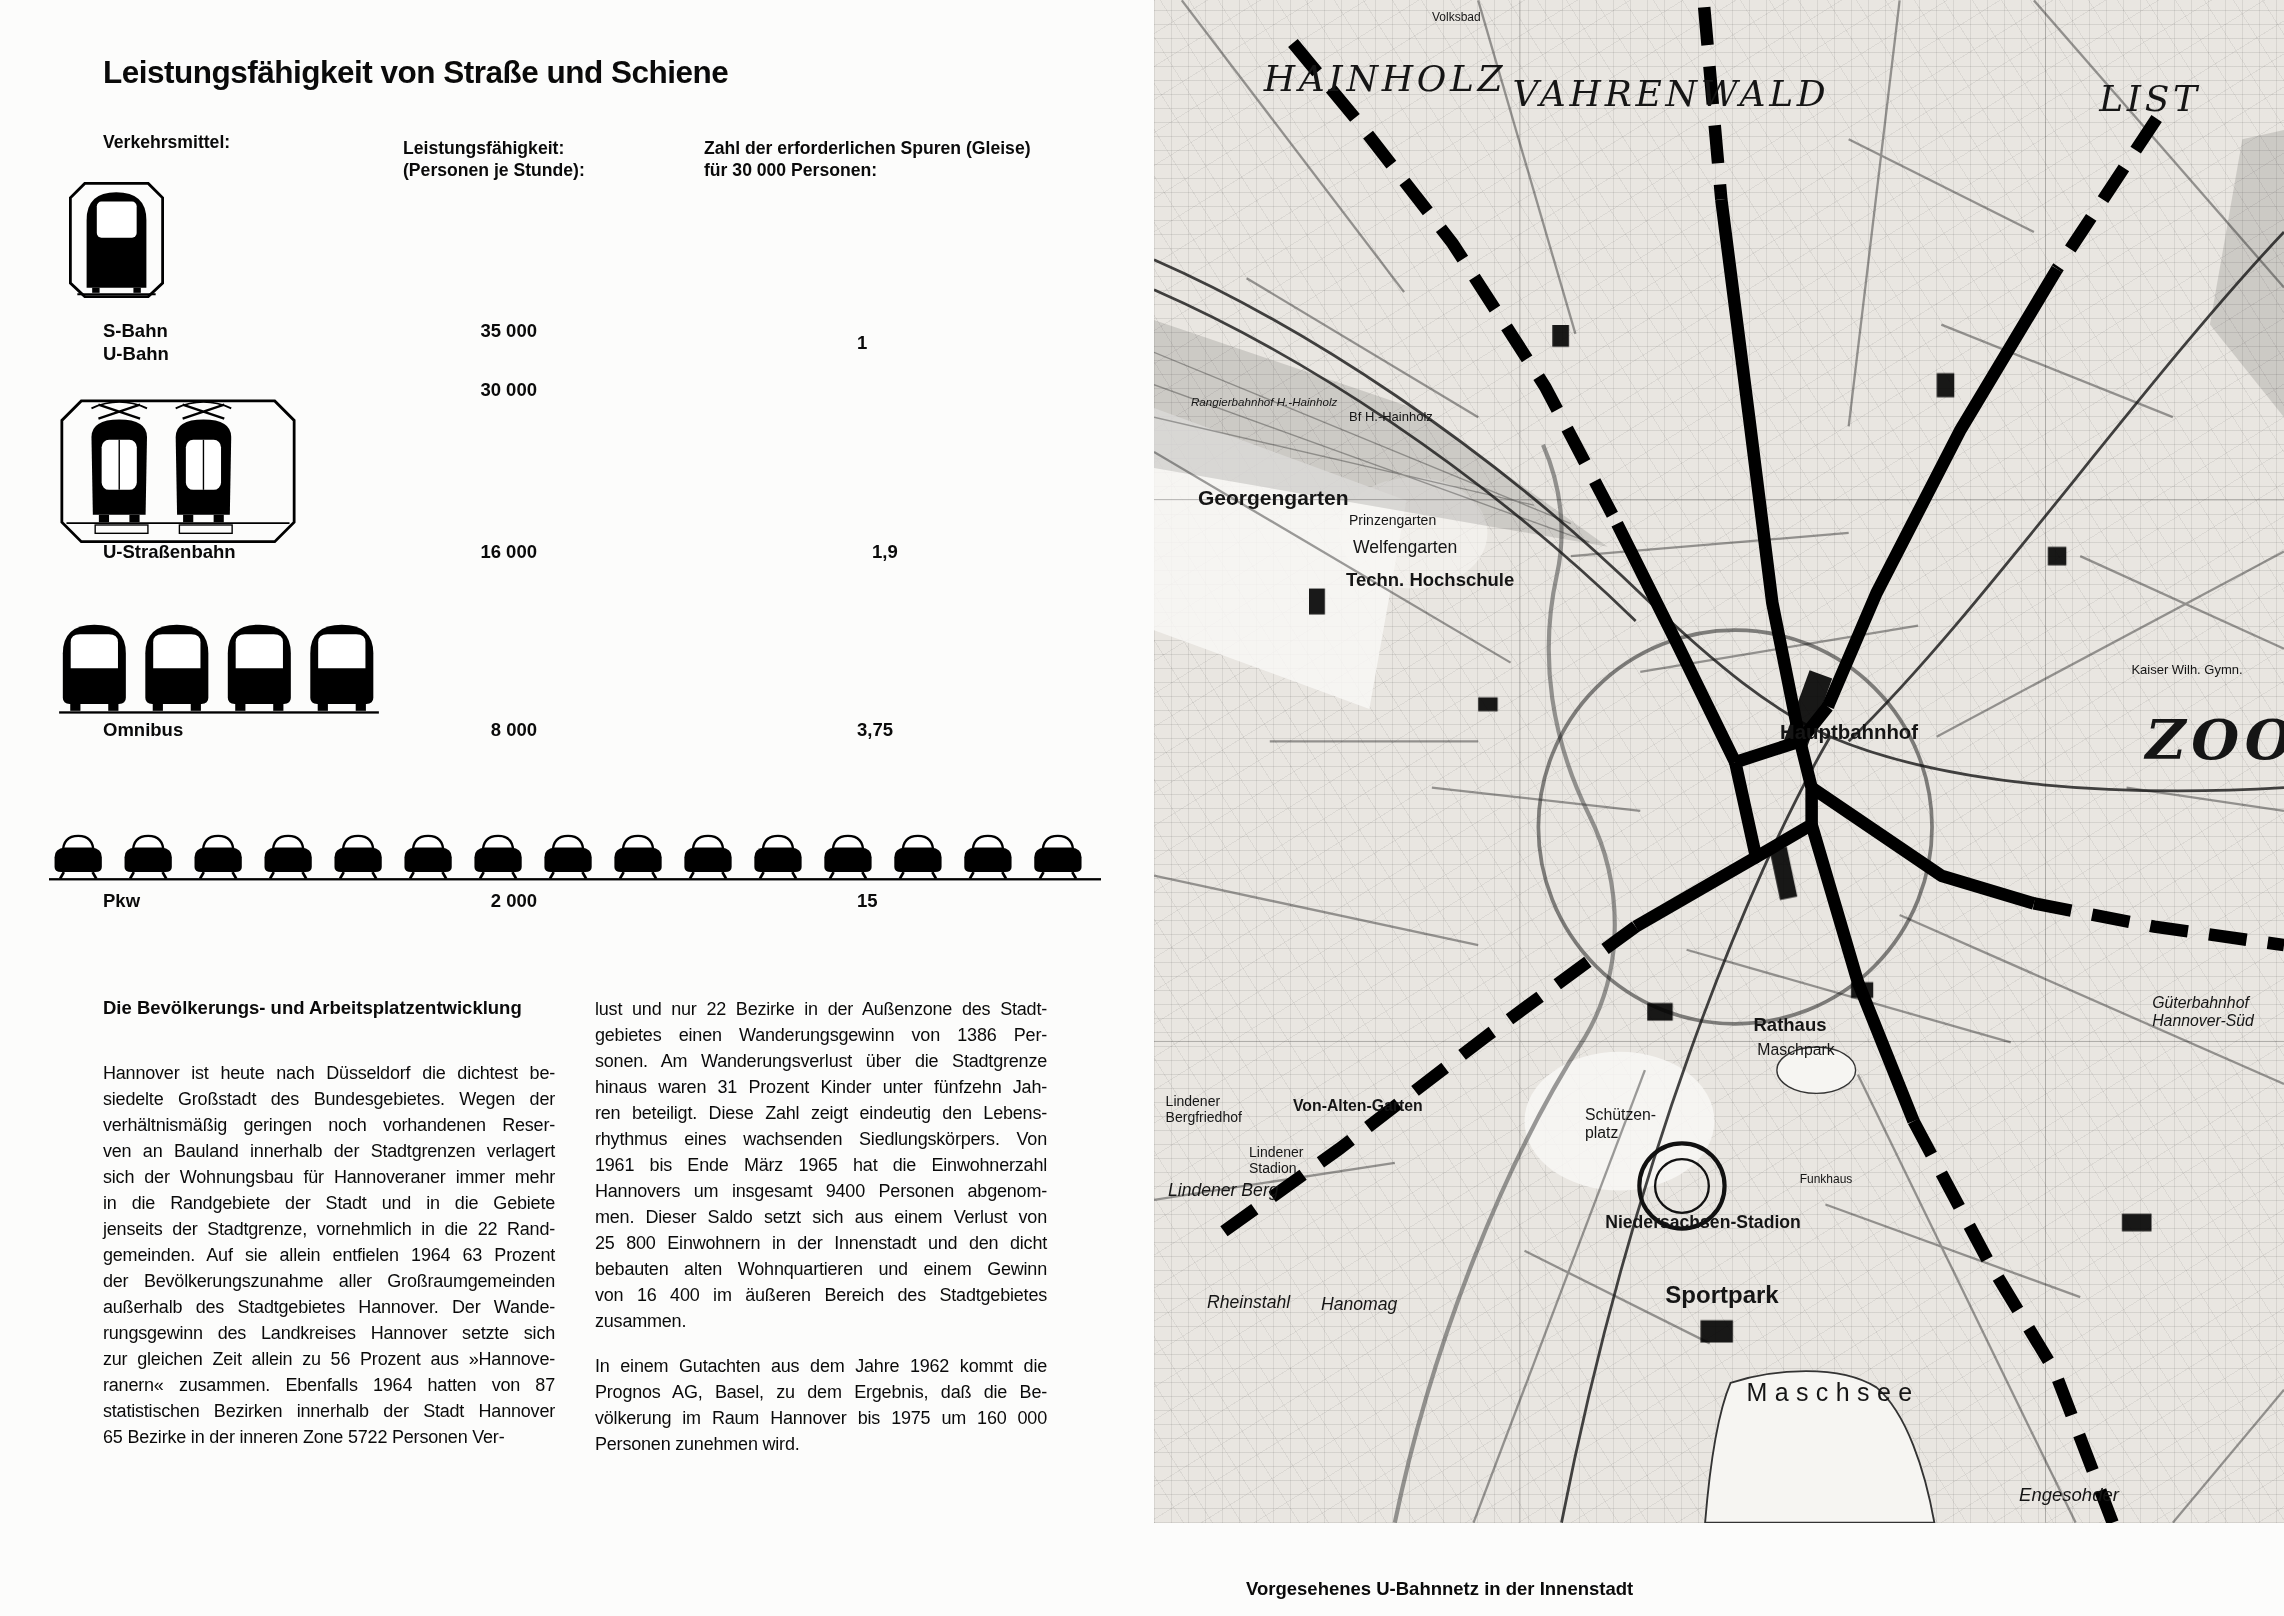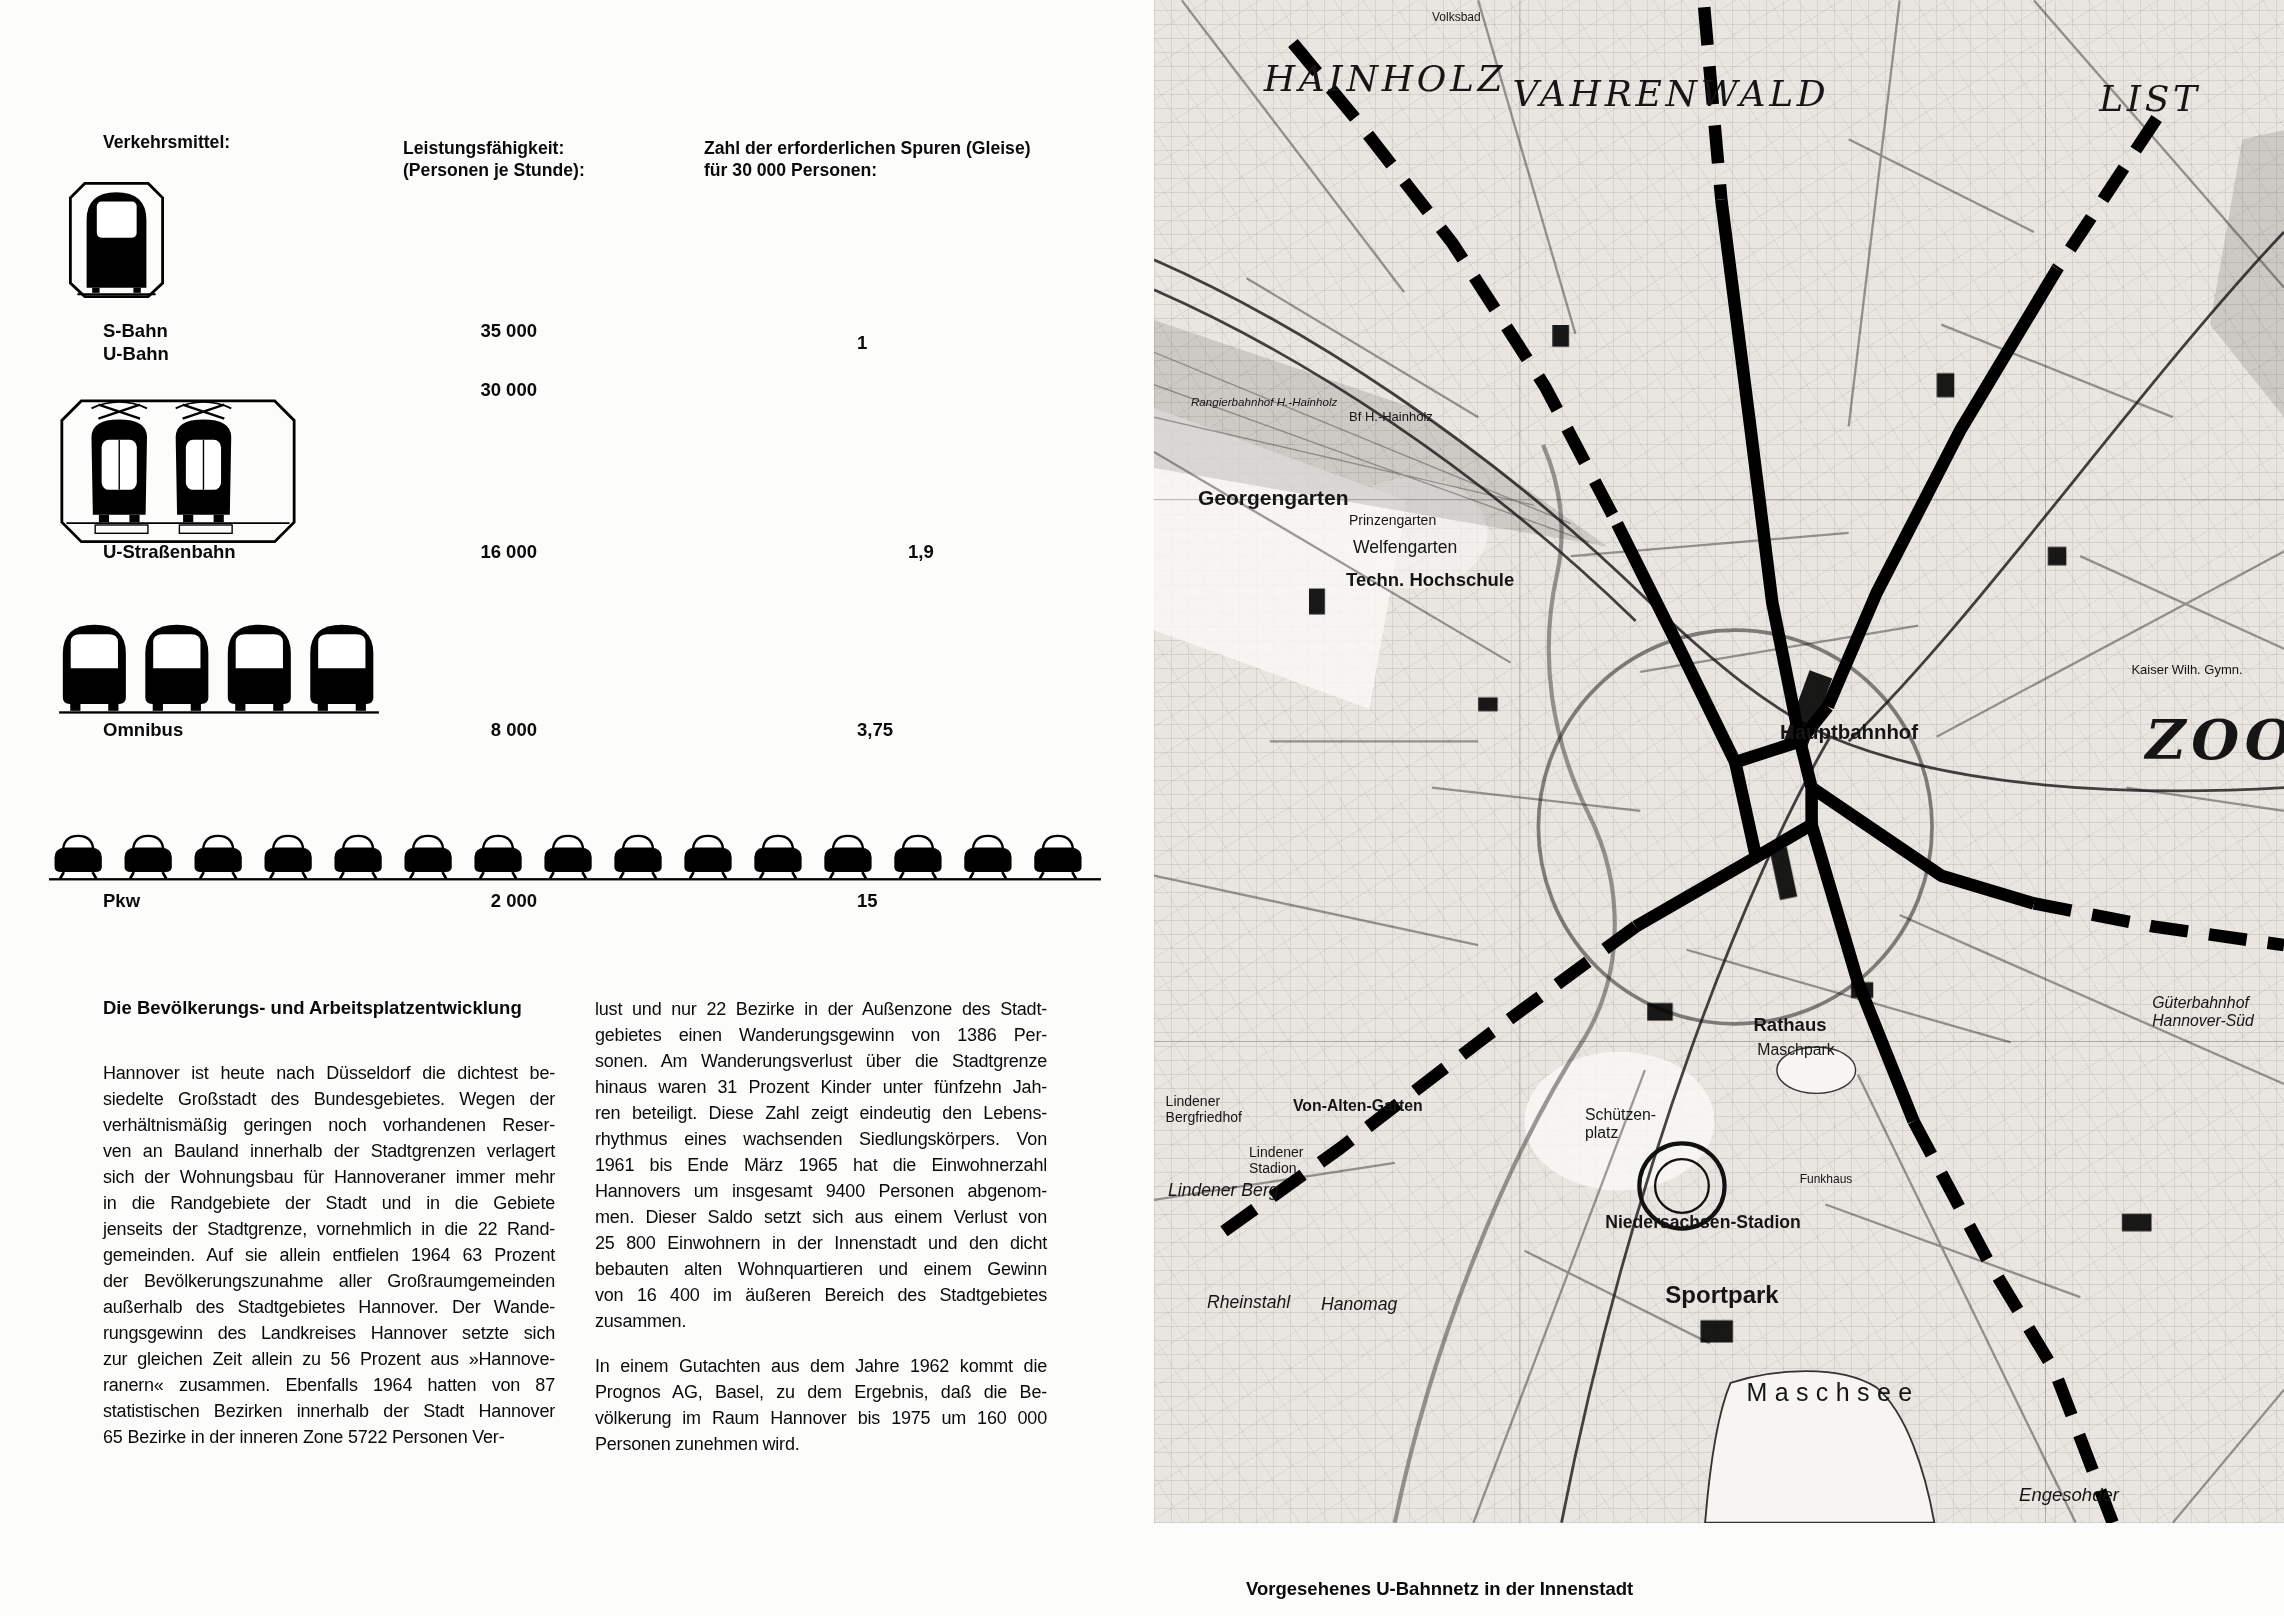--- a/index.html
+++ b/index.html
@@ -32,20 +32,21 @@
   .zoo{font-family:"DejaVu Serif",serif;font-style:italic;font-weight:bold;font-size:55px;letter-spacing:5.6px;}
   .mbold{font-weight:bold;}
   .mital{font-style:italic;}
   .caption{left:1246px;top:1546px;font-size:18.5px;font-weight:bold;margin-top:32px;}
 </style>
 </head>
 <body>
 
 <div id="page">
 
+  <div class="abs title">Leistungsfähigkeit von Straße und Schiene</div>
 
   <div class="abs th" style="left:103px;top:131px;">Verkehrsmittel:</div>
   <div class="abs th" style="left:403px;top:137px;">
     <div>Leistungsfähigkeit:</div>
     <div>(Personen je Stunde):</div>
   </div>
   <div class="abs th" style="left:704px;top:137px;">
     <div>Zahl der erforderlichen Spuren (Gleise)</div>
     <div>für 30 000 Personen:</div>
   </div>
@@ -87,21 +88,21 @@
         <rect x="90" y="88" width="76" height="108" rx="16" fill="#fff"></rect>
         <line x1="128" y1="88" x2="128" y2="196" stroke="#000" stroke-width="3"></line>
         <rect x="84" y="250" width="22" height="16" fill="#000"></rect>
         <rect x="150" y="250" width="22" height="16" fill="#000"></rect>
         <rect x="76" y="272" width="114" height="18" fill="none" stroke="#000" stroke-width="3"></rect>
       </g>
     </svg>
   </div>
   <div class="abs rowlabel" style="left:103px;top:541px;">U-Straßenbahn</div>
   <div class="abs val" style="left:403px;top:541px;">16 000</div>
-  <div class="abs lanes" style="left:908px;top:541px;">1,9</div>
+  <div class="abs lanes" style="left:872px;top:541px;">1,9</div>
 
   <div class="abs" style="left:59px;top:620px;width:320px;height:95px;">
     <svg width="320" height="95" viewBox="0 0 690 205">
       <defs>
         <g id="bus">
           <path d="M8,72 Q8,10 76,10 Q144,10 144,72 L144,168 Q144,181 129,181 L23,181 Q8,181 8,168 Z" fill="#000"></path>
           <path d="M25,48 Q25,31 45,31 L107,31 Q127,31 127,48 L127,104 L25,104 Z" fill="#fff"></path>
           <rect x="24" y="181" width="22" height="15" fill="#000"></rect>
           <rect x="106" y="181" width="22" height="15" fill="#000"></rect>
         </g>

